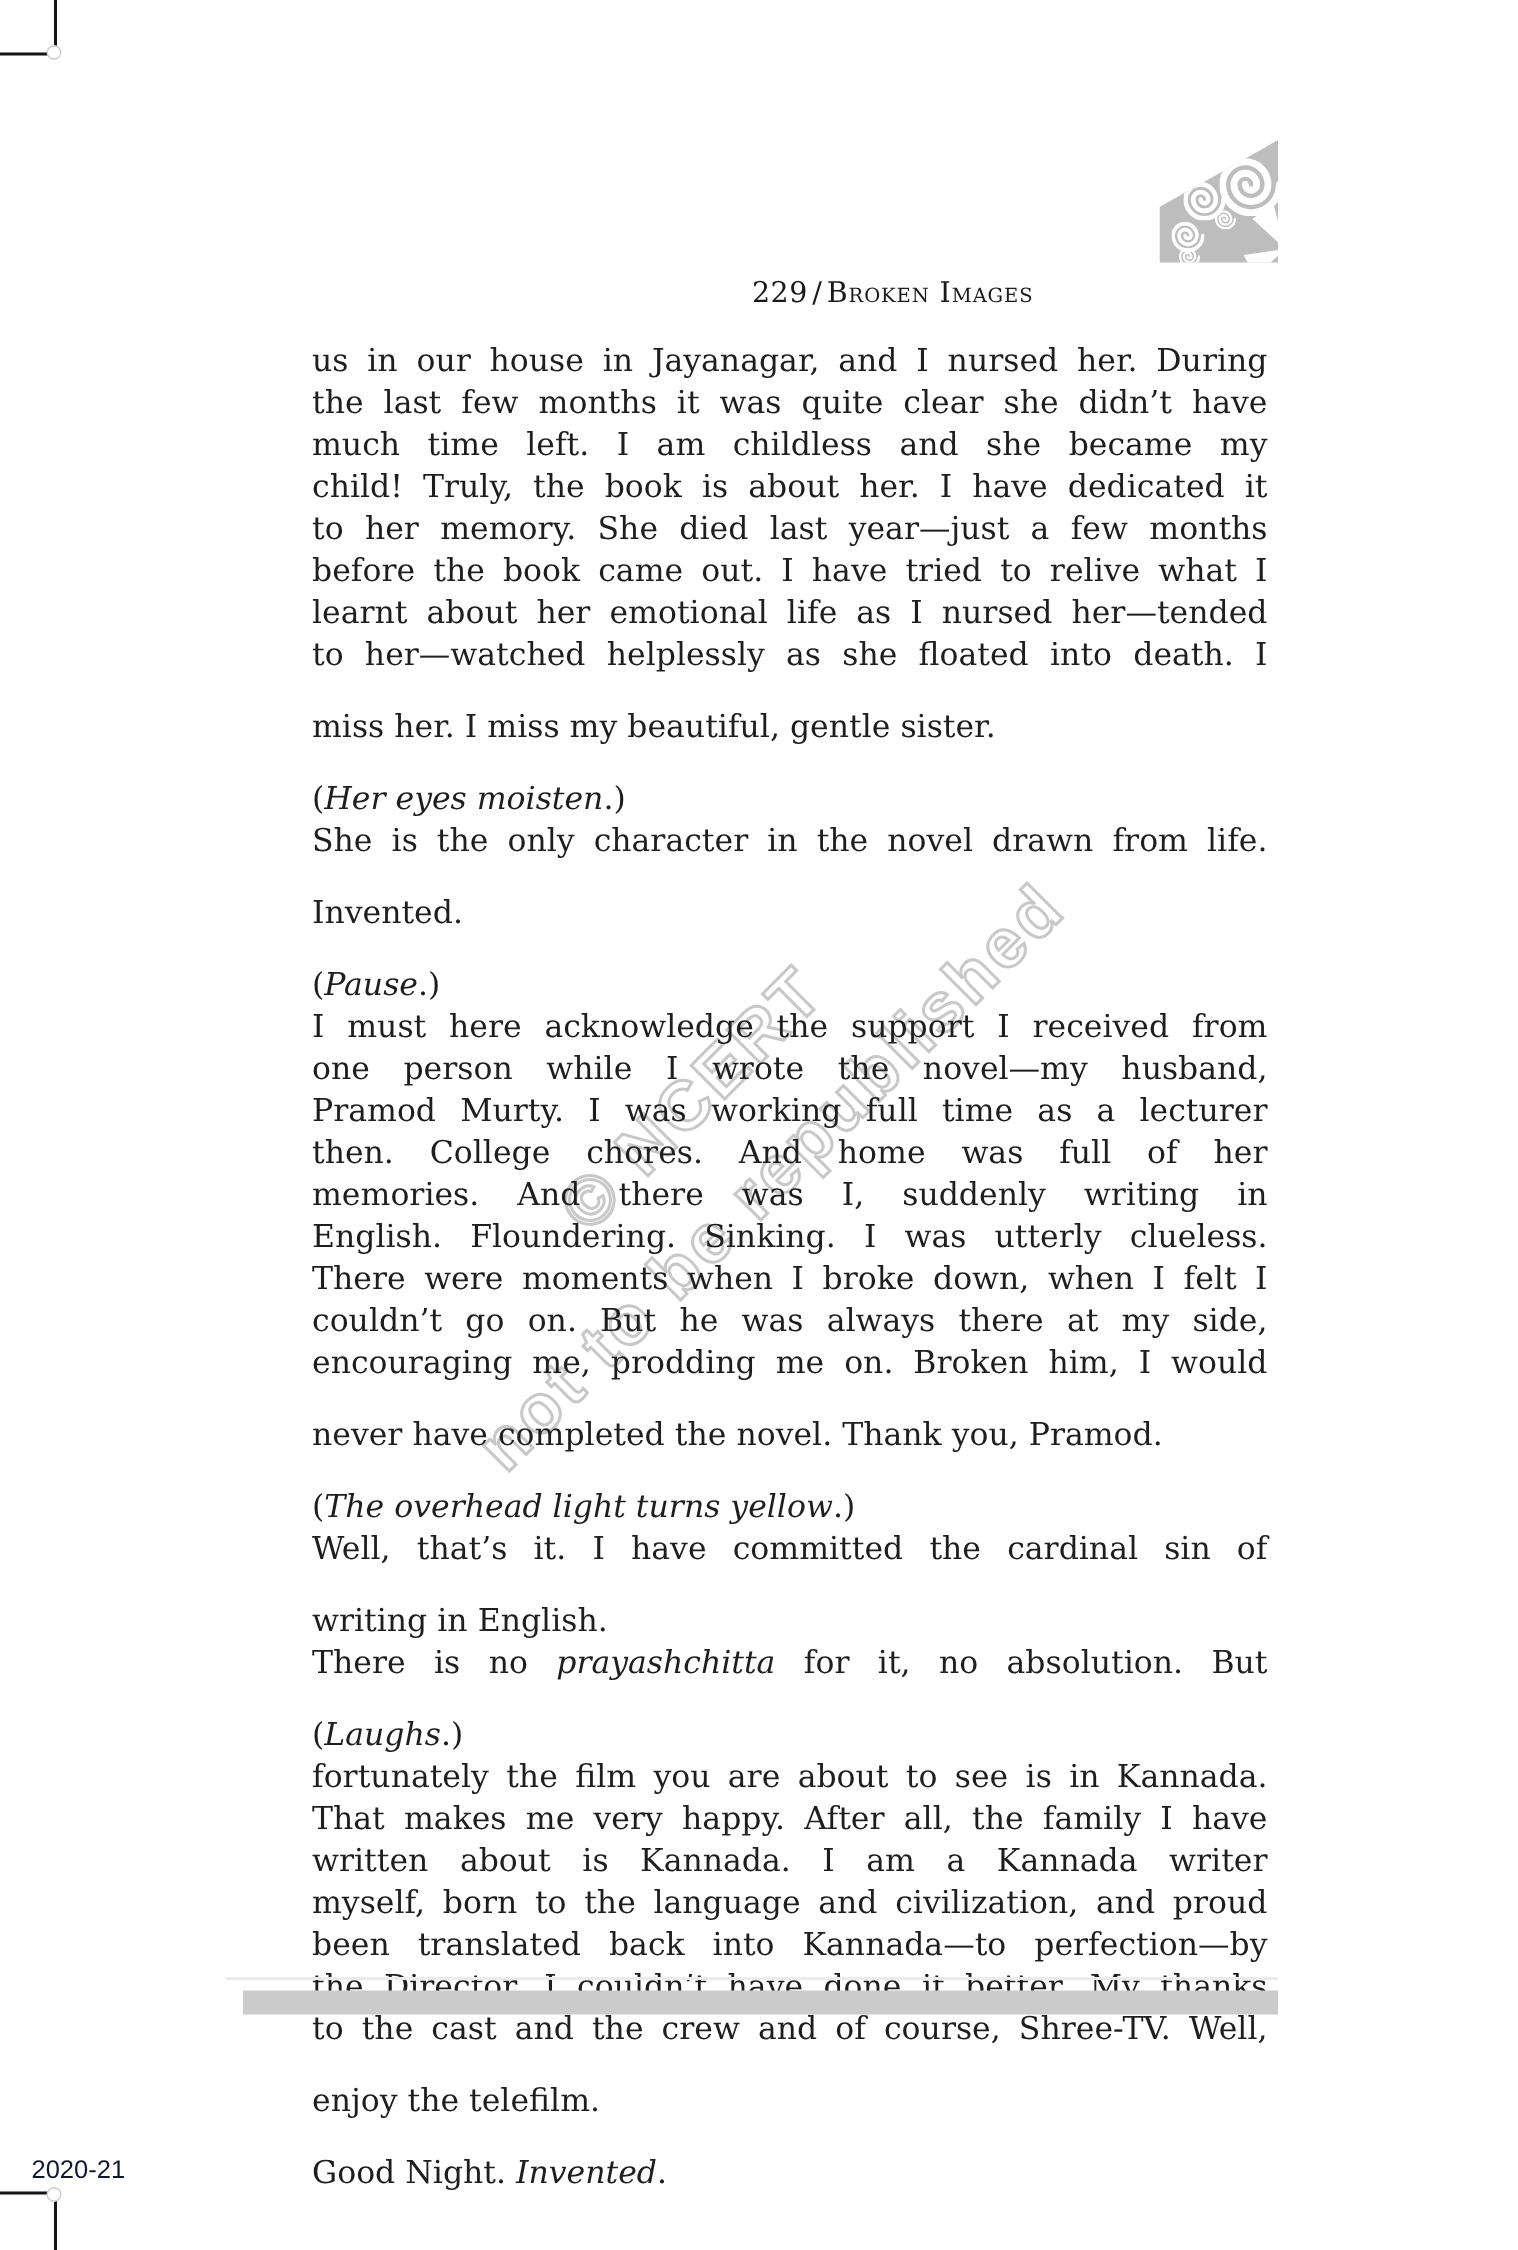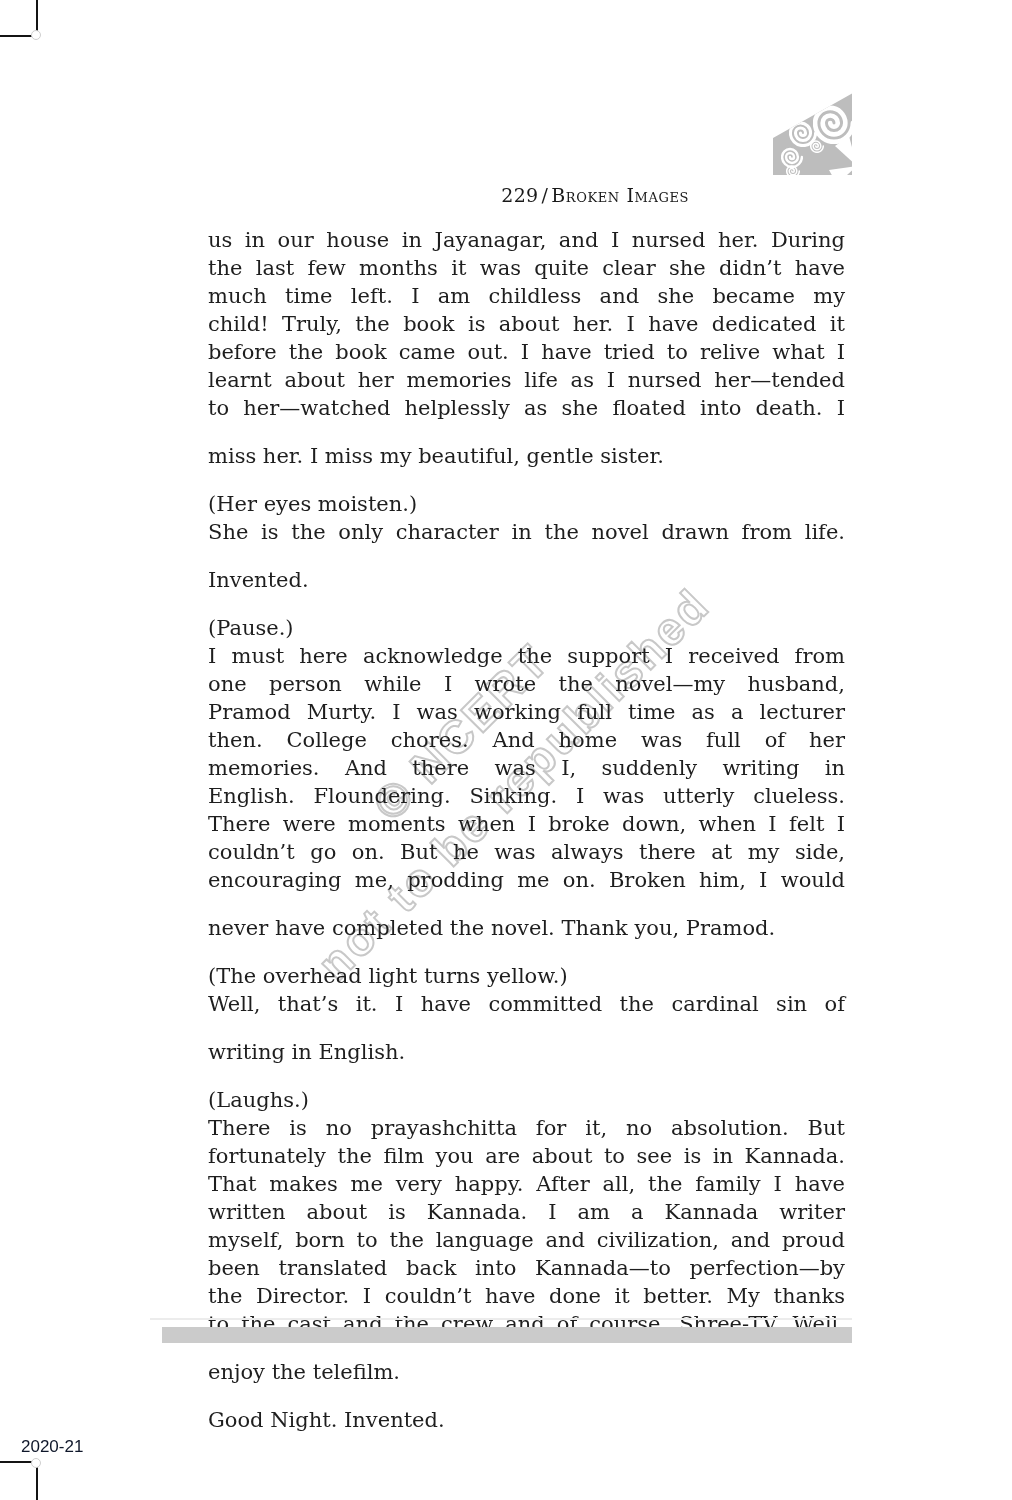--- a/index.html
+++ b/index.html
@@ -42,21 +42,21 @@
   .wm2 { padding-left:78px; }
 
   
   .textblock {
     position:absolute; left:208px; top:226px; width:637px;
     font-size:21px; line-height:28px;
   }
   .line { text-align:justify; text-justify:inter-word; }
   .jl { text-align-last:justify; }
   .ll { text-align-last:left;margin-top:20px; }
-  .it { }
+  .it { font-style:italic; }
 
   
   .hairline { position:absolute; left:150px; top:1318px; width:707px; height:2px; background:#ececec; }
   .bar      { position:absolute; left:162px; top:1327px; width:691px; height:16px; background:#cbcbcb; }
 
   
   .footer {
     position:absolute; left:0; top:1437px; width:1012px; 
     font-family:"Liberation Sans", sans-serif; font-size:17px; color:#0f172a;padding-left:21px;
   }
@@ -114,43 +114,44 @@
   <div class="watermark">
     <div class="wm1">© NCERT</div>
     <div class="wm2">not to be republished</div>
   </div>
 
   <div class="textblock" id="text-block">
       <div class="line jl"><span>us in our house in Jayanagar, and I nursed her. During</span></div>
       <div class="line jl"><span>the last few months it was quite clear she didn’t have</span></div>
       <div class="line jl"><span>much time left. I am childless and she became my</span></div>
       <div class="line jl"><span>child! Truly, the book is about her. I have dedicated it</span></div>
+      <div class="line jl"><span>to her memory. She died last year—just a few months</span></div>
       <div class="line jl"><span>before the book came out. I have tried to relive what I</span></div>
-      <div class="line jl"><span>learnt about her memories life as I nursed her—tended</span></div>
+      <div class="line jl"><span>learnt about her emotional life as I nursed her—tended</span></div>
       <div class="line jl"><span>to her—watched helplessly as she floated into death. I</span></div>
       <div class="line ll"><span>miss her. I miss my beautiful, gentle sister.</span></div>
       <div class="line ll"><span>(</span><span class="it">Her eyes moisten</span><span>.)</span></div>
       <div class="line jl"><span>She is the only character in the novel drawn from life.</span></div>
       <div class="line ll"><span>Invented.</span></div>
       <div class="line ll"><span>(</span><span class="it">Pause</span><span>.)</span></div>
       <div class="line jl"><span>I must here acknowledge the support I received from</span></div>
       <div class="line jl"><span>one person while I wrote the novel—my husband,</span></div>
       <div class="line jl"><span>Pramod Murty. I was working full time as a lecturer</span></div>
       <div class="line jl"><span>then. College chores. And home was full of her</span></div>
       <div class="line jl"><span>memories. And there was I, suddenly writing in</span></div>
       <div class="line jl"><span>English. Floundering. Sinking. I was utterly clueless.</span></div>
       <div class="line jl"><span>There were moments when I broke down, when I felt I</span></div>
       <div class="line jl"><span>couldn’t go on. But he was always there at my side,</span></div>
       <div class="line jl"><span>encouraging me, prodding me on. Broken him, I would</span></div>
       <div class="line ll"><span>never have completed the novel. Thank you, Pramod.</span></div>
       <div class="line ll"><span>(</span><span class="it">The overhead light turns yellow</span><span>.)</span></div>
       <div class="line jl"><span>Well, that’s it. I have committed the cardinal sin of</span></div>
       <div class="line ll"><span>writing in English.</span></div>
+      <div class="line jl"><span>There is no </span><span class="it">prayashchitta</span><span> for it, no absolution. But</span></div>
       <div class="line ll"><span>(</span><span class="it">Laughs</span><span>.)</span></div>
-      <div class="line jl"><span>There is no </span><span class="it">prayashchitta</span><span> for it, no absolution. But</span></div>
       <div class="line jl"><span>fortunately the film you are about to see is in Kannada.</span></div>
       <div class="line jl"><span>That makes me very happy. After all, the family I have</span></div>
       <div class="line jl"><span>written about is Kannada. I am a Kannada writer</span></div>
       <div class="line jl"><span>myself, born to the language and civilization, and proud</span></div>
       <div class="line jl"><span>been translated back into Kannada—to perfection—by</span></div>
       <div class="line jl"><span>the Director. I couldn’t have done it better. My thanks</span></div>
       <div class="line jl"><span>to the cast and the crew and of course, Shree-TV. Well,</span></div>
       <div class="line ll"><span>enjoy the telefilm.</span></div>
       <div class="line ll"><span>Good Night. </span><span class="it">Invented</span><span>.</span></div>
     </div>

